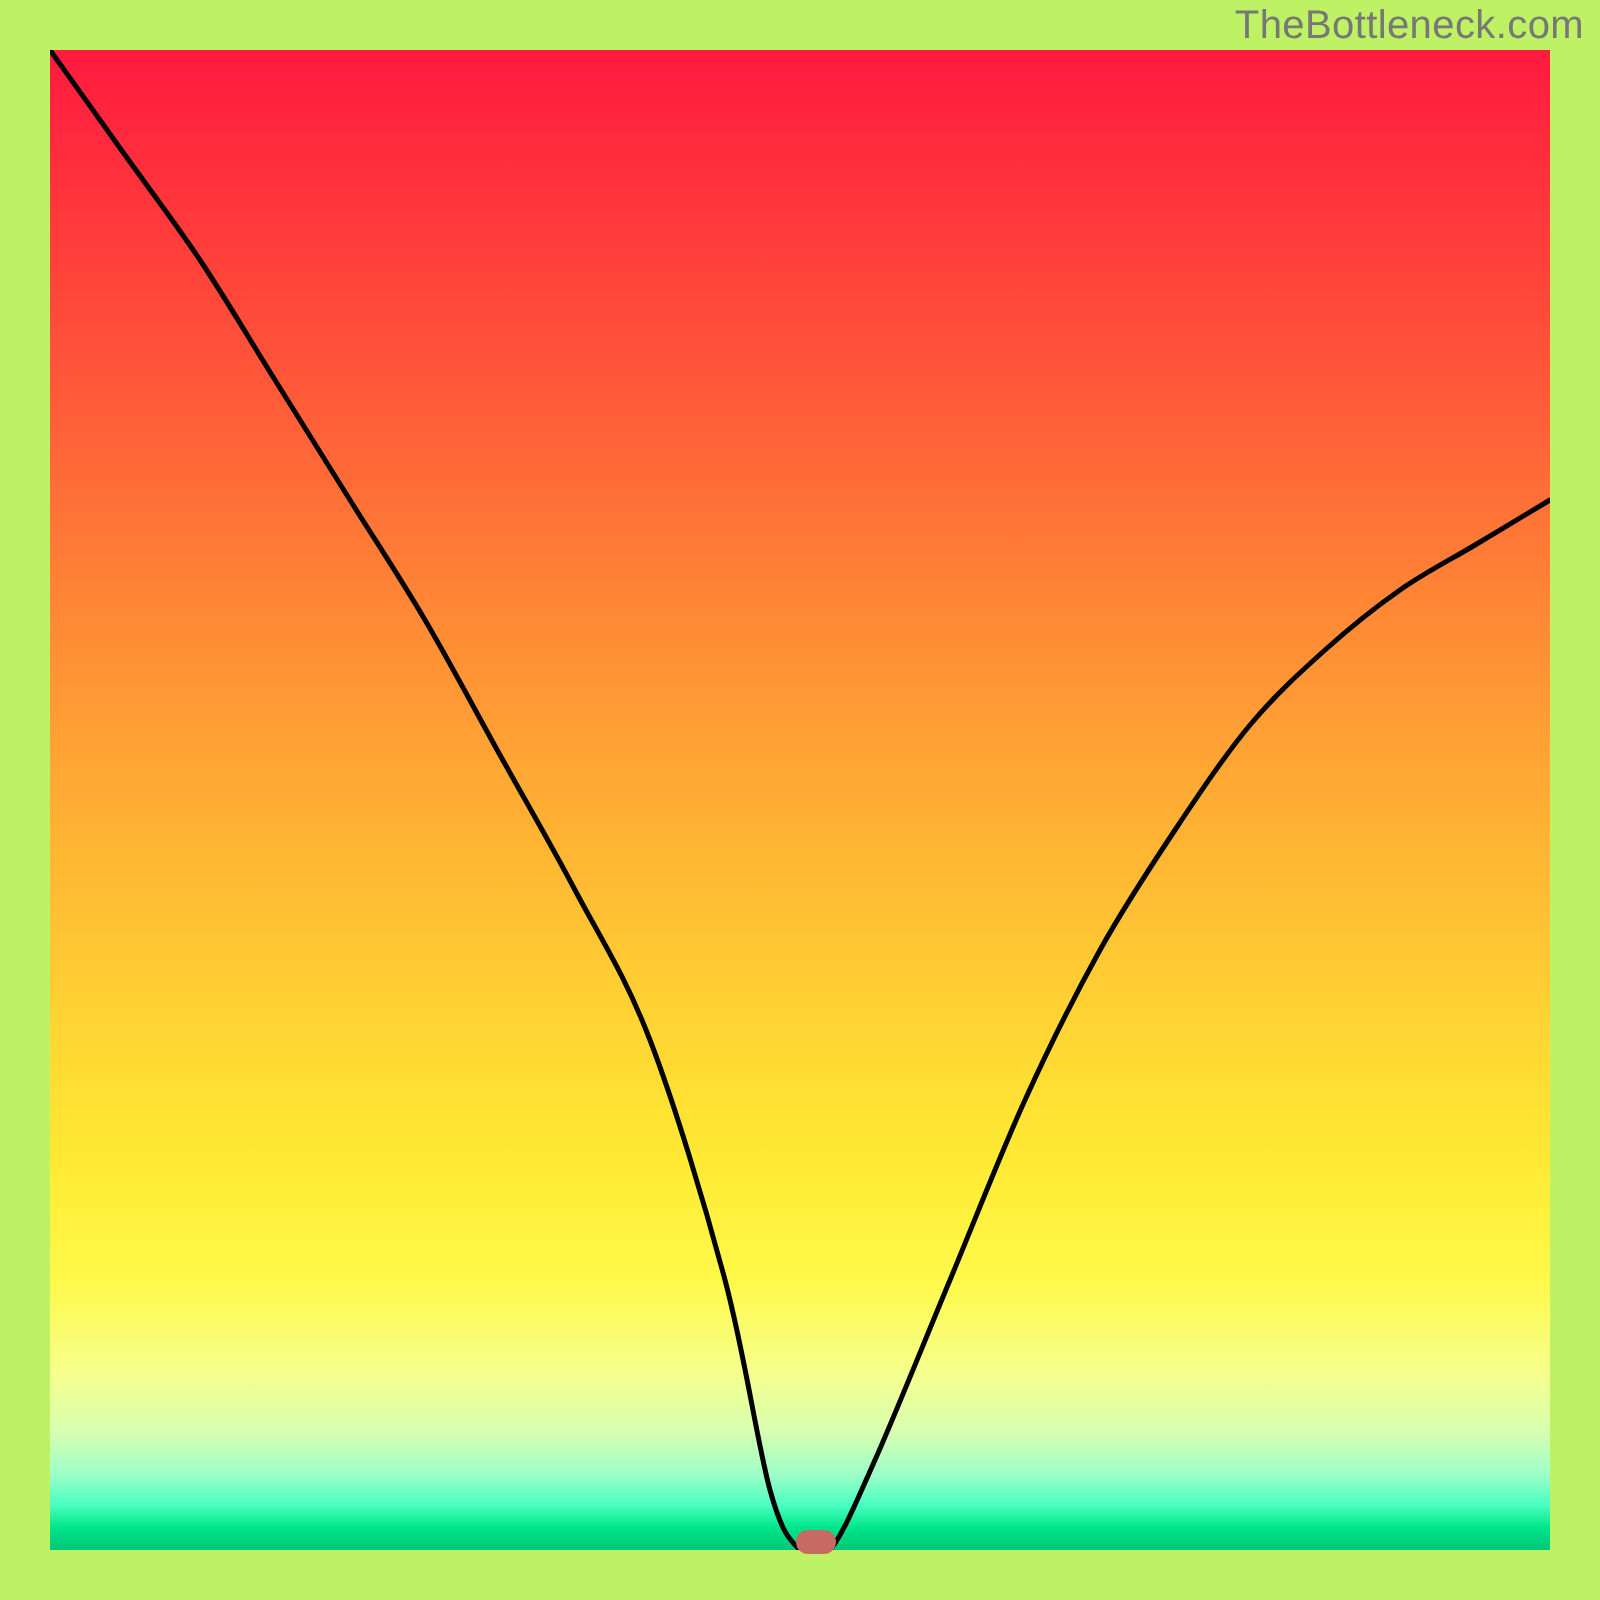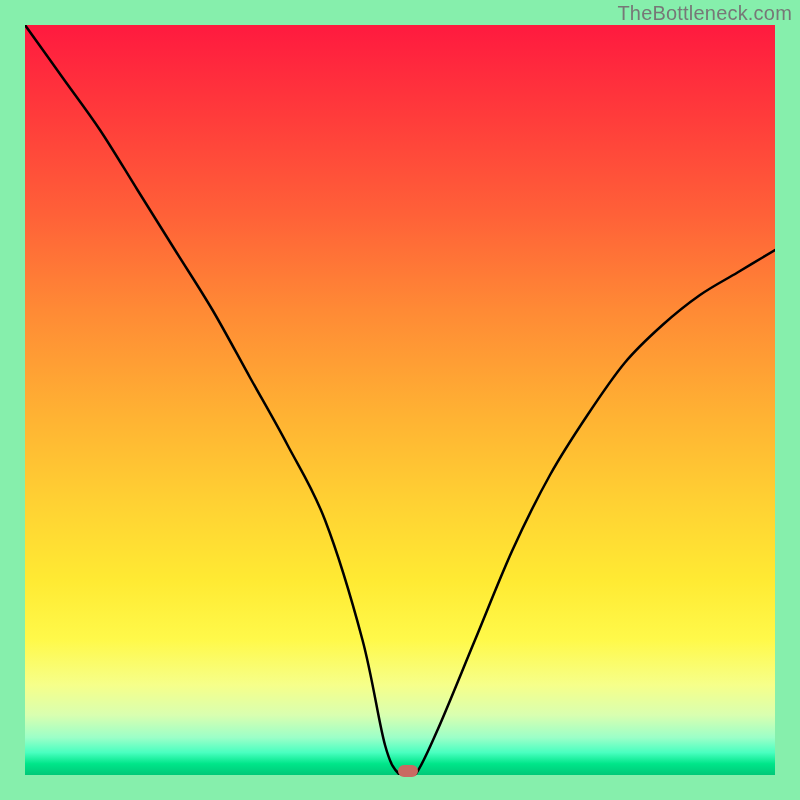--- a/index.html
+++ b/index.html
@@ -9,21 +9,21 @@
     height: 800px;
     background: #000;
     overflow: hidden;
   }
   .frame {
     position: absolute;
     left: 0;
     top: 0;
     width: 800px;
     height: 800px;
-    background: #86efac;
+    background: #bef264;
   }
   .plot {
     position: absolute;
     left: 25px;
     top: 25px;
     width: 750px;
     height: 750px;
     background: linear-gradient(to bottom,
       #ff1a3f 0%,
       #ff3b3b 12%,

